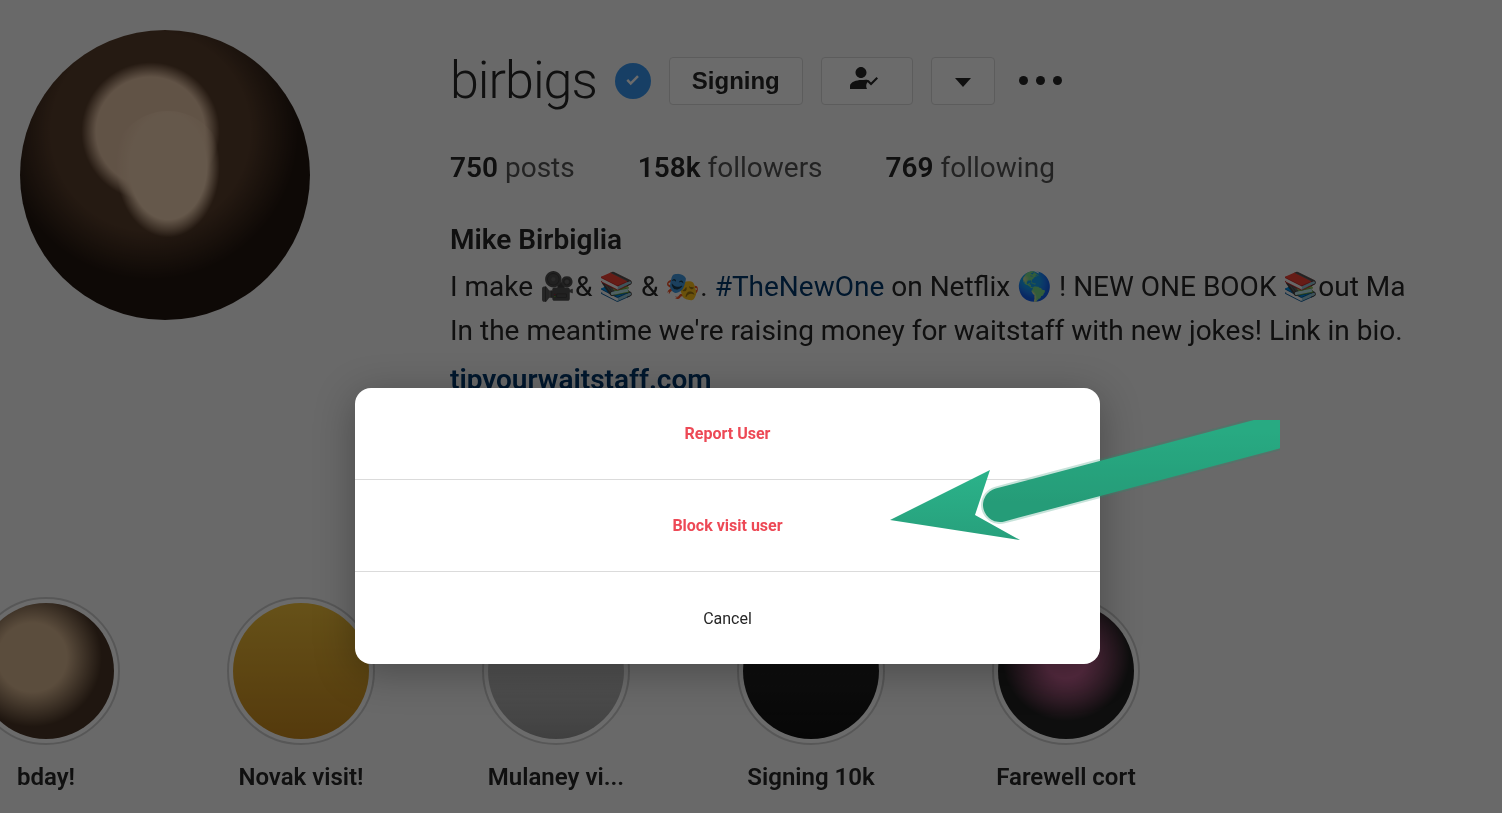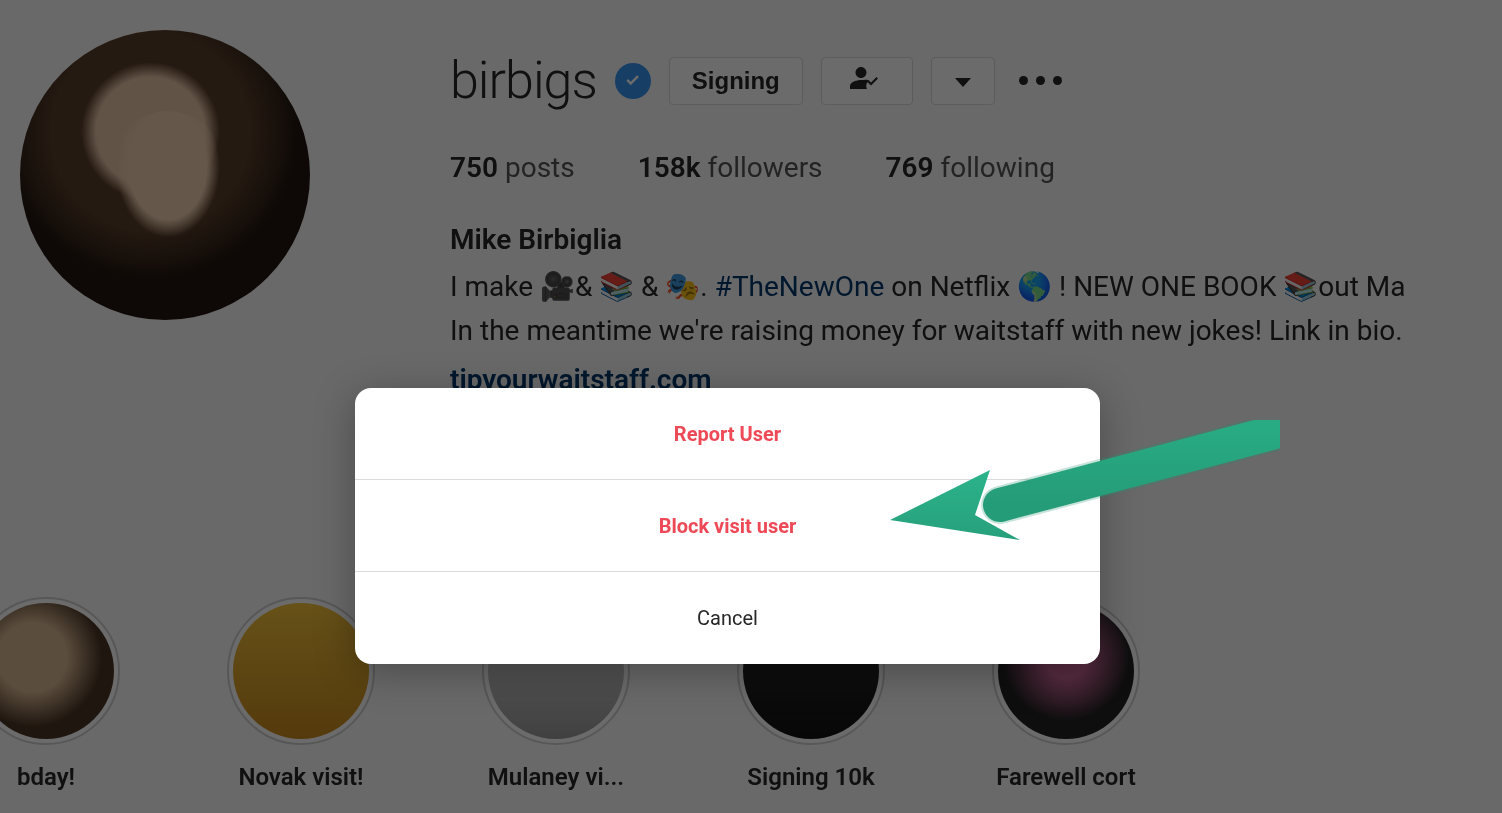--- a/index.html
+++ b/index.html
@@ -71,21 +71,21 @@
   .dim { position: absolute; inset: 0; background: rgba(0,0,0,0.58); }
 
   
   .modal {
     position: absolute; left: 355px; top: 388px; width: 745px;
     background: #fff; border-radius: 16px; overflow: hidden;
     box-shadow: 0 8px 40px rgba(0,0,0,.3);
   }
   .modal-item {
     height: 92px; display: flex; align-items: center; justify-content: center;
-    font-size: 20px; cursor: pointer; border-bottom: 1px solid #dbdbdb;
+    font-size: 16px; cursor: pointer; border-bottom: 1px solid #dbdbdb;
   }
   .modal-item:last-child { border-bottom: none; }
   .modal-item.destructive { color: #ed4956; font-weight: 700; }
   .modal-item.cancel { color: #262626; font-weight: 400; }
 
   
   .arrow {
     position: absolute; left: 870px; top: 420px; width: 410px; height: 140px;
     pointer-events: none;
   }

